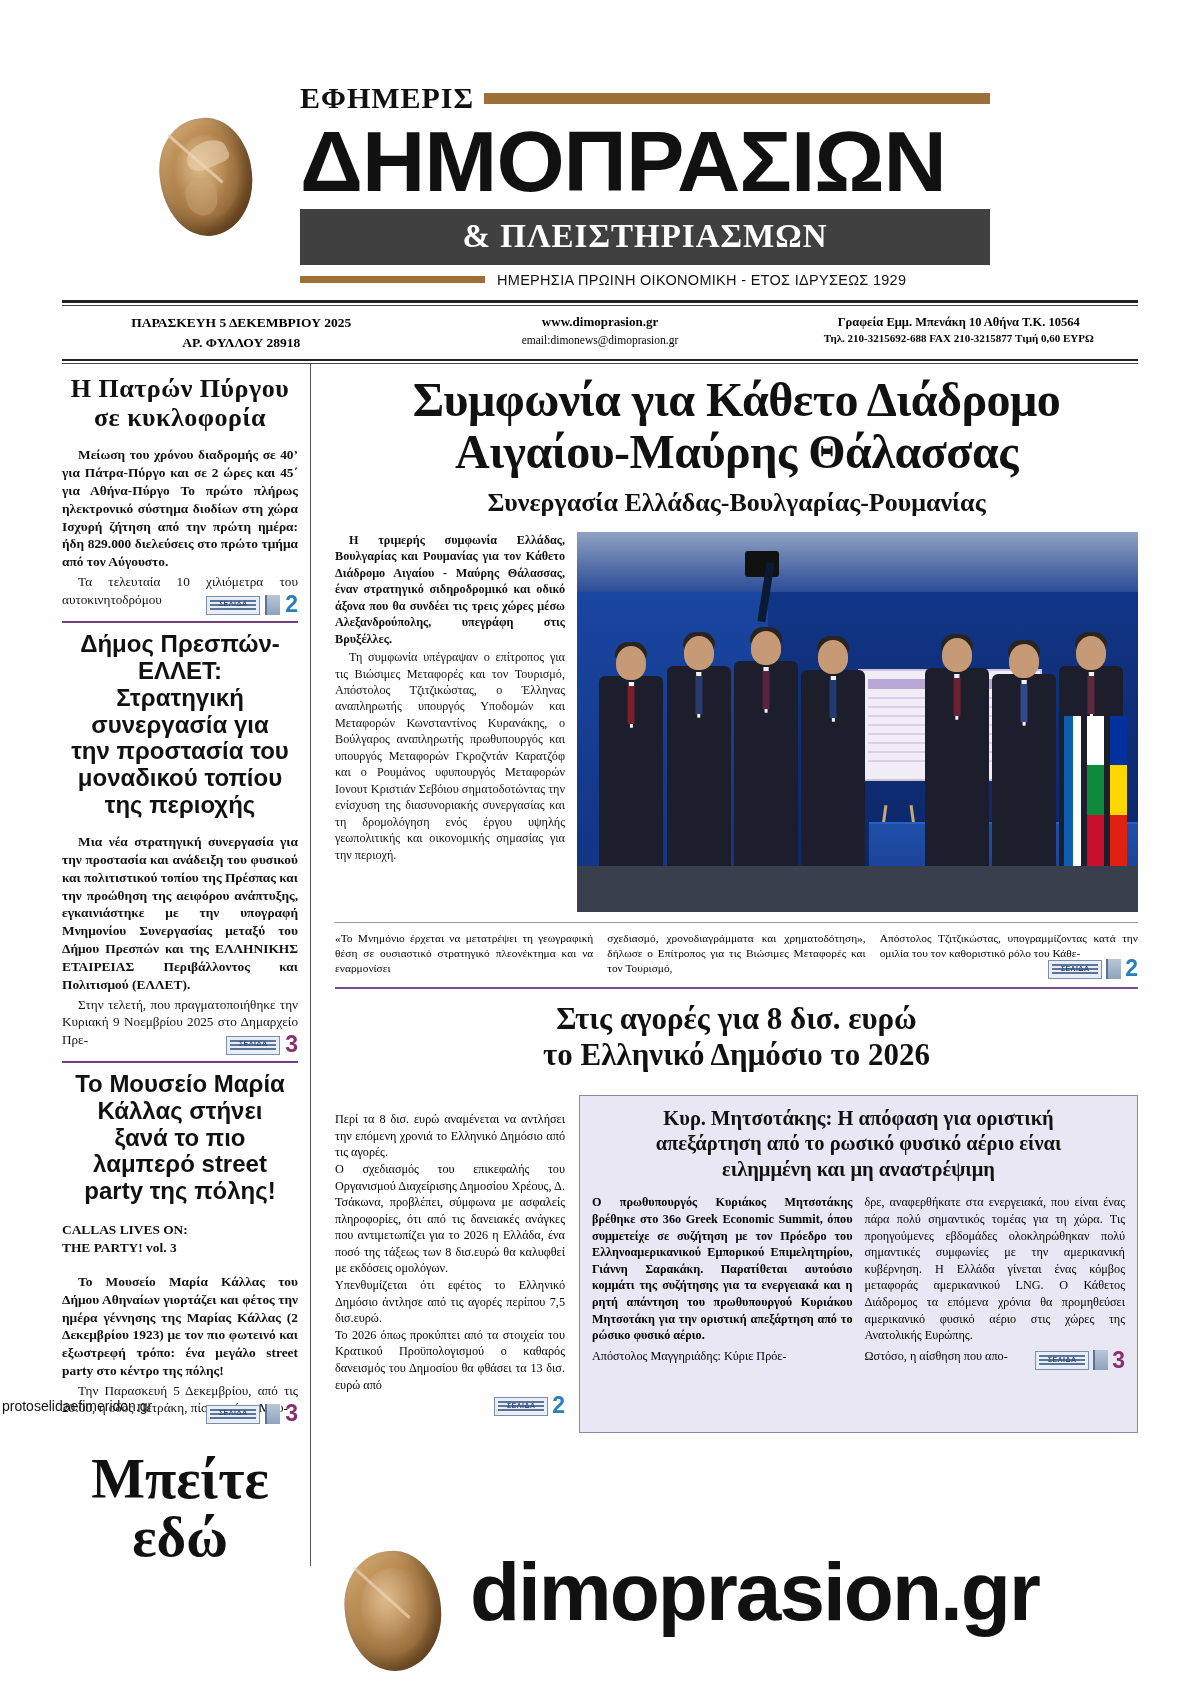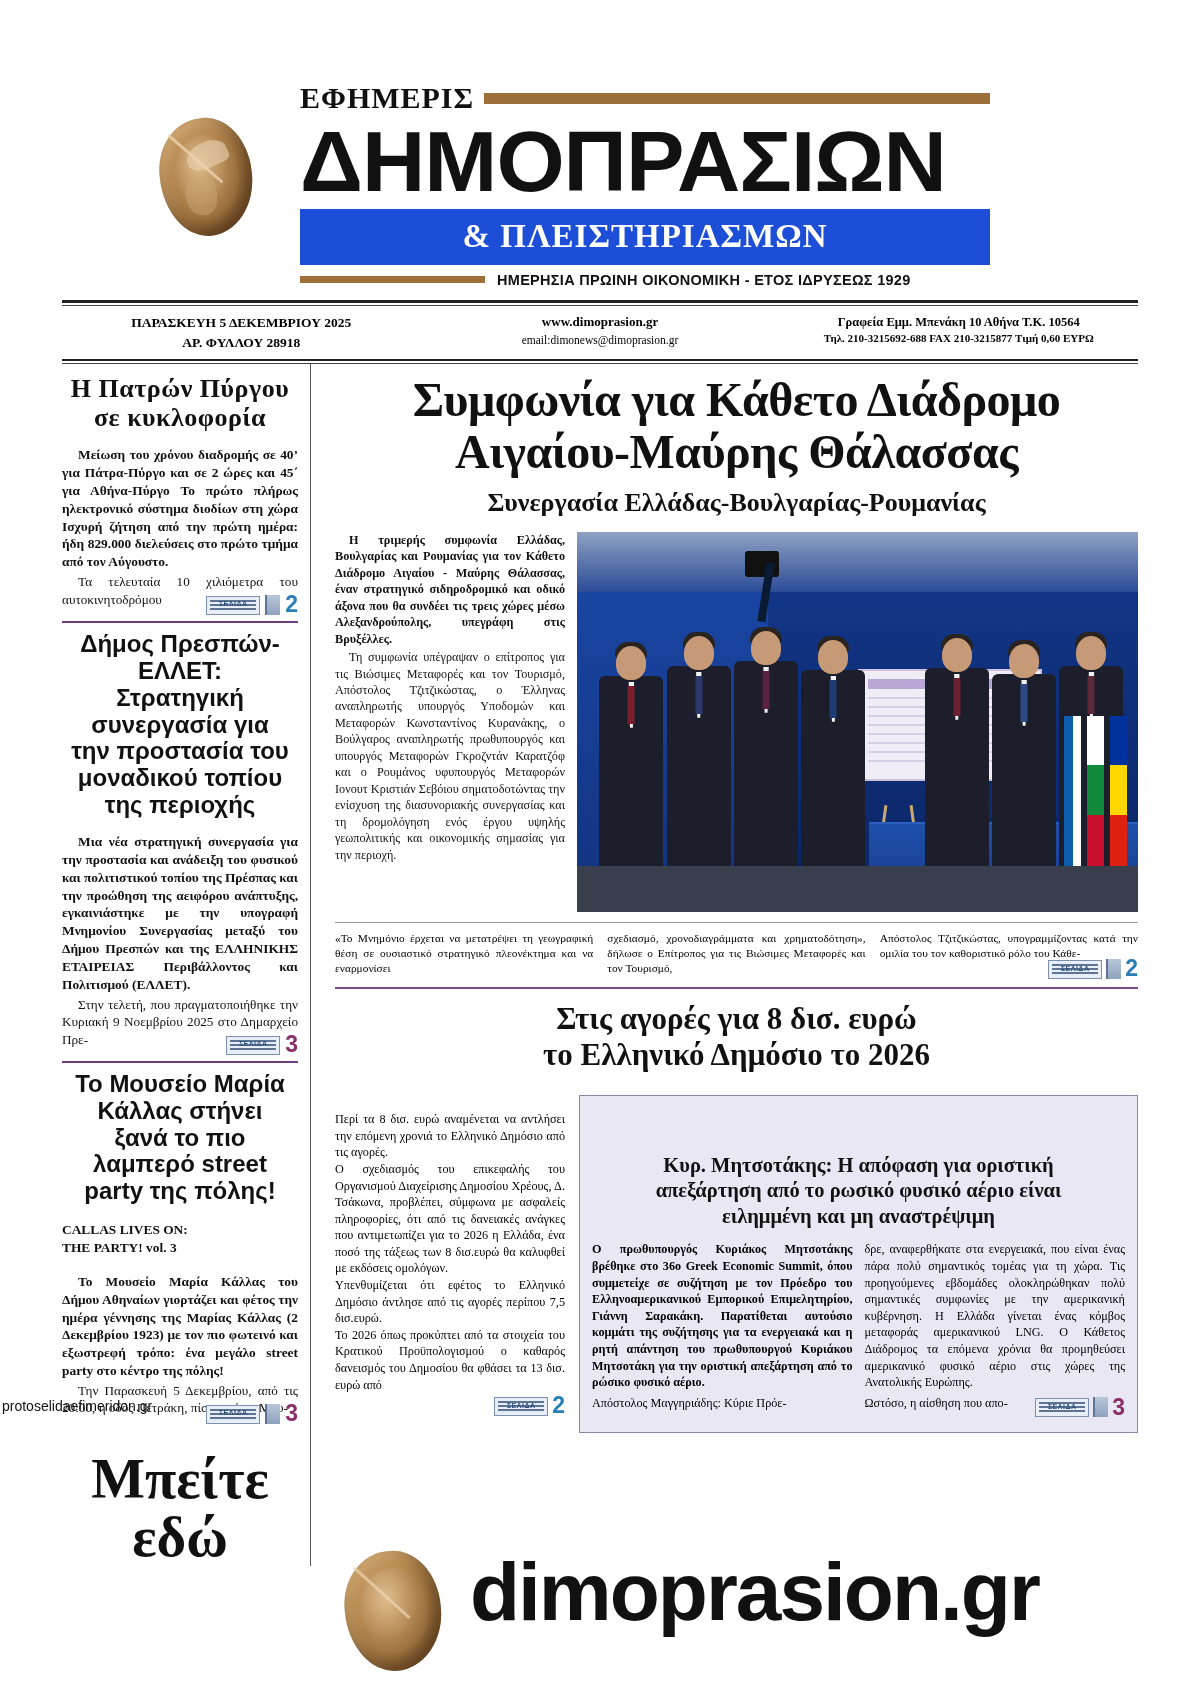--- a/index.html
+++ b/index.html
@@ -23,26 +23,26 @@
     background:rgba(234,210,176,.6);transform:rotate(-18deg);}
   .coin .chin{position:absolute;left:26%;top:52%;width:34%;height:30%;border-radius:40% 30% 50% 60%;
     background:rgba(205,168,122,.45);}
 
   .mh-right{position:absolute;left:300px;top:80px;width:690px;}
   .efhmeris-row{display:flex;align-items:center;gap:10px;height:36px;}
   .efhmeris{font-family:"Liberation Serif",serif;font-weight:bold;font-size:30px;letter-spacing:1px;line-height:1;color:#111;}
   .efh-bar{flex:1;height:11px;background:#9d7039;}
   .bigtitle{font-family:"Liberation Sans",sans-serif;font-weight:bold;font-size:86px;line-height:.96;letter-spacing:-1px;
     color:#111;margin-top:4px;white-space:nowrap;transform:scaleX(1.02);transform-origin:left center;}
-  .brownbar{margin-top:6px;background:#1d4ed8;height:56px;position:relative;}
+  .brownbar{margin-top:6px;background:#404040;height:56px;position:relative;}
   .brownbar span{position:absolute;left:0;right:0;top:50%;transform:translateY(-52%);text-align:center;
     color:#fff;font-family:"Liberation Serif",serif;font-weight:bold;font-size:33px;letter-spacing:1px;}
   .tagrow{display:flex;align-items:center;gap:12px;margin-top:7px;}
   .tagbar{width:185px;height:7px;background:#9d7039;}
-  .tagline{font-family:"Liberation Sans",sans-serif;font-size:14.5px;font-weight:700;letter-spacing:.3px;color:#111;white-space:nowrap;}
+  .tagline{font-family:"Liberation Sans",sans-serif;font-size:14.5px;font-weight:400;letter-spacing:.3px;color:#111;white-space:nowrap;}
 
   
   .rule-thick{margin:0 62px;border-top:3px solid #222;}
   .rule-thin{margin:2px 62px 0 62px;border-top:1px solid #444;}
   .infobar{margin:7px 62px 0 62px;display:flex;font-family:"Liberation Serif",serif;font-size:13.5px;font-weight:bold;}
   .info-col{flex:1;text-align:center;line-height:1.45;}
   .info-col.c2{font-size:13px;}
   .info-col .sm{font-weight:normal;font-size:11.5px;}
   .info-col.c3{font-size:12.5px;}
   .info-col.c3 .sm{font-size:11px;font-weight:bold;}
@@ -348,21 +348,21 @@
 Ο σχεδιασμός του επικεφαλής του Οργανισμού Διαχείρισης Δημοσίου Χρέους, Δ. Τσάκωνα, προβλέπει, σύμφωνα με ασφαλείς πληροφορίες, ότι από τις δανειακές ανάγκες που αντιμετωπίζει για το 2026 η Ελλάδα, ένα ποσό της τάξεως των 8 δισ.ευρώ θα καλυφθεί με εκδόσεις ομολόγων.
 Υπενθυμίζεται ότι εφέτος το Ελληνικό Δημόσιο άντλησε από τις αγορές περίπου 7,5 δισ.ευρώ.
 Το 2026 όπως προκύπτει από τα στοιχεία του Κρατικού Προϋπολογισμού ο καθαρός δανεισμός του Δημοσίου θα φθάσει τα 13 δισ. ευρώ από</span>
           <span style="display:flex;align-items:flex-end;gap:4px;justify-content:flex-end;margin-top:2px;">
             <span class="selida"><i></i><b>ΣΕΛΙΔΑ</b></span>
             <span class="pgnum">2</span>
           </span>
         </div>
 
         <div class="lw-box">
-          <h3 style="white-space:pre-line;margin-top:47px;">Κυρ. Μητσοτάκης: Η απόφαση  για οριστική
+          <h3 style="white-space:pre-line;">Κυρ. Μητσοτάκης: Η απόφαση  για οριστική
 απεξάρτηση από το ρωσικό φυσικό αέριο είναι
 ειλημμένη και μη αναστρέψιμη</h3>
           <div class="lw-cols">
             <div class="c first">
               <div>Ο πρωθυπουργός Κυριάκος Μητσοτάκης βρέθηκε στο 36ο Greek Economic Summit, όπου συμμετείχε σε συζήτηση με τον Πρόεδρο του Ελληνοαμερικανικού Εμπορικού Επιμελητηρίου, Γιάννη Σαρακάκη. Παρατίθεται αυτούσιο κομμάτι της συζήτησης για τα ενεργειακά και η ρητή απάντηση του πρωθυπουργού Κυριάκου Μητσοτάκη για την οριστική απεξάρτηση από το ρώσικο φυσικό αέριο.</div>
               <div style="font-weight:normal;margin-top:4px;">Απόστολος Μαγγηριάδης: Κύριε Πρόε-</div>
             </div>
             <div class="c" style="position:relative;">
               <div>δρε, αναφερθήκατε στα ενεργειακά, που είναι ένας πάρα πολύ σημαντικός τομέας για τη χώρα. Τις προηγούμενες εβδομάδες ολοκληρώθηκαν πολύ σημαντικές συμφωνίες με την αμερικανική κυβέρνηση. Η Ελλάδα γίνεται ένας κόμβος μεταφοράς αμερικανικού LNG. Ο Κάθετος Διάδρομος τα επόμενα χρόνια θα προμηθεύσει αμερικανικό φυσικό αέριο στις χώρες της Ανατολικής Ευρώπης.</div>
               <div style="margin-top:4px;">Ωστόσο, η αίσθηση που απο-</div>

